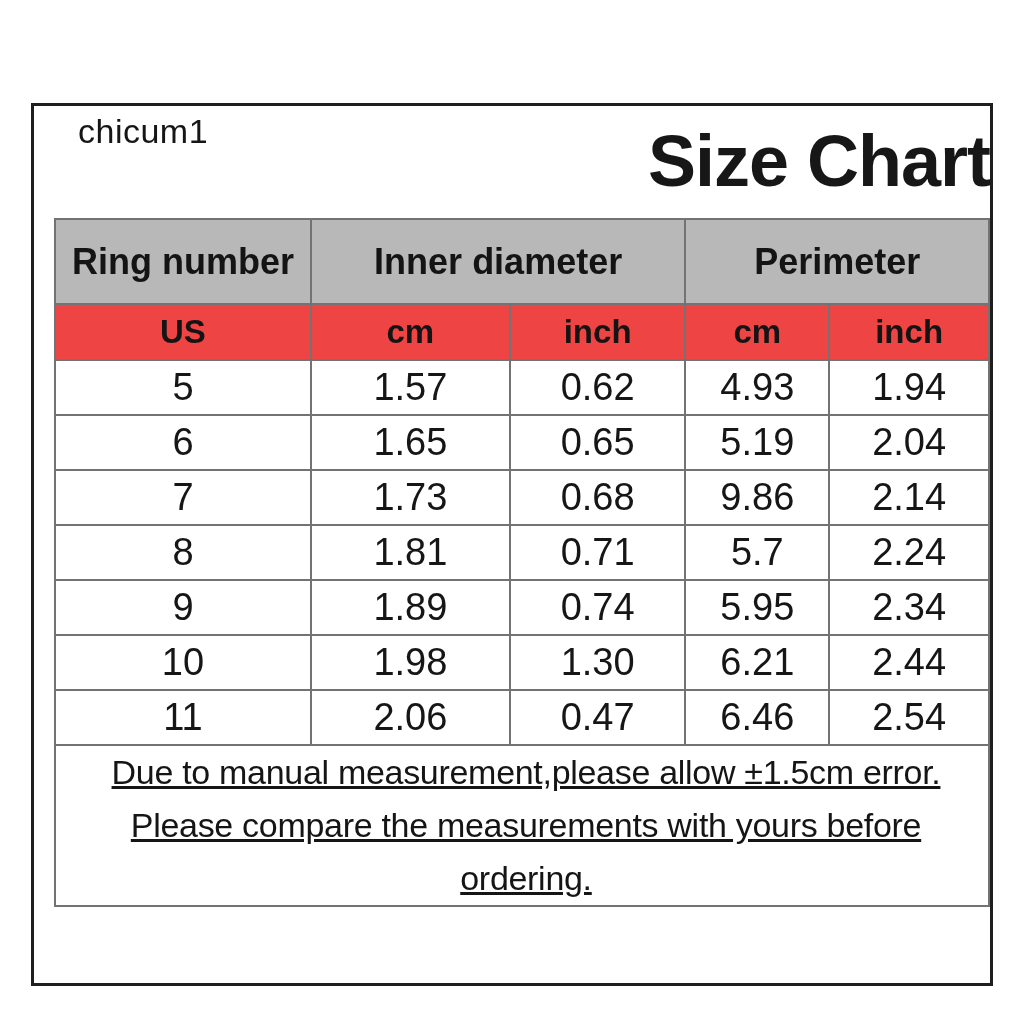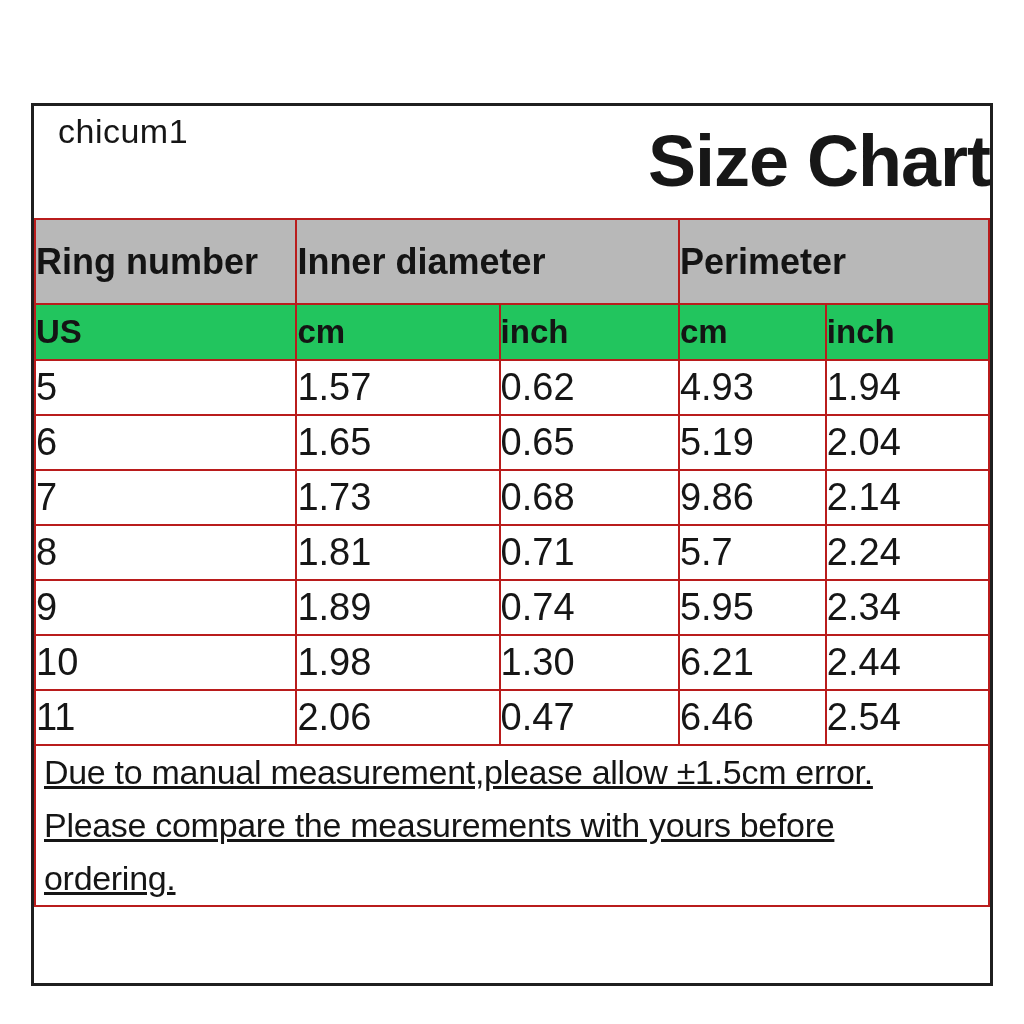--- a/index.html
+++ b/index.html
@@ -18,20 +18,21 @@
   }
   .sheet {
     position: absolute;
     left: 31px;
     top: 103px;
     width: 962px;
     height: 883px;
     border: 3px solid #1f1f1f;
     box-sizing: border-box;
     background: #ffffff;
+    padding-left: 20px;
   }
   .title-area {
     position: relative;
     height: 112px;
     box-sizing: border-box;
   }
   .watermark {
     position: absolute;
     left: 24px;
     top: 6px;
@@ -50,22 +51,22 @@
     font-weight: 800;
     letter-spacing: -1px;
     color: #171717;
   }
   table.size-table {
     width: 100%;
     border-collapse: collapse;
     table-layout: fixed;
   }
   table.size-table th, table.size-table td {
-    border: 2px solid #b91c1c;
-    text-align: left;
+    border: 2px solid #737373;
+    text-align: center;
     vertical-align: middle;
     padding: 0;
     overflow: hidden;
   }
   tr.hdr1 th {
     height: 83px;
     font-size: 36px;
     font-weight: 700;
     color: #141414;
   }
@@ -114,21 +115,21 @@
         <col style="width:18.8%">
         <col style="width:15.4%">
         <col style="width:17.1%">
       </colgroup>
       <tbody>
         <tr class="hdr1" style="background:#b8b8b8;">
           <th>Ring number</th>
           <th colspan="2">Inner diameter</th>
           <th colspan="2">Perimeter</th>
         </tr>
-        <tr class="hdr2" style="background:#22c55e;">
+        <tr class="hdr2" style="background:#ef4444;">
           <th>US</th>
           <th>cm</th>
           <th>inch</th>
           <th>cm</th>
           <th>inch</th>
         </tr>
 
         <tr class="data-row">
           <td>5</td>
           <td>1.57</td>

